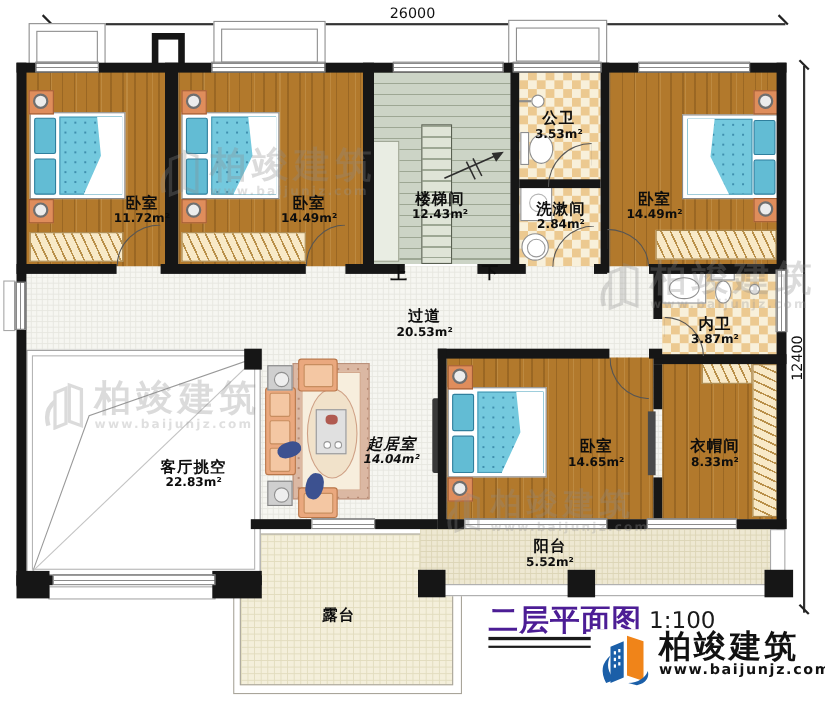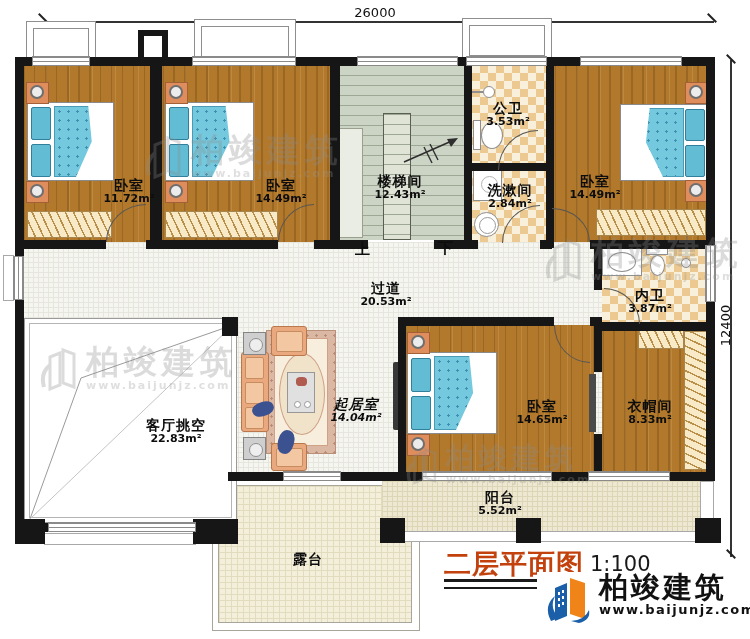--- a/index.html
+++ b/index.html
@@ -365,21 +365,21 @@
       </svg>
     <div>
         <div class="wm-big" style="font-size:28px;">柏竣建筑</div>
         <div class="wm-small">www.baijunjz.com</div>
       </div>
   </div>
 
   <div class="abs" style="left:48px;top:549px;font-size:14px;font-weight:bold;color:#000;line-height:1.85;z-index:50;">
   </div>
 
-  <div class="abs" style="left:444px;top:546px;font-size:27px;font-weight:bold;color:#c2410c;letter-spacing:1px;z-index:50;">二层平面图</div>
+  <div class="abs" style="left:444px;top:546px;font-size:27px;font-weight:bold;color:#4c1d95;letter-spacing:1px;z-index:50;">二层平面图</div>
   <div class="abs" style="left:590px;top:552px;font-size:21px;color:#1a1a1a;z-index:50;">1:100</div>
   <div class="ttl-underline" style="left:444px;top:579px;width:294px;height:3px;z-index:50;"></div>
   <div class="ttl-underline" style="left:444px;top:587px;width:294px;height:2px;z-index:50;"></div>
 
   <div class="abs" style="left:537px;top:572px;display:flex;align-items:flex-start;gap:4px;z-index:60;background:#fff;padding-left:4px;">
     <svg width="54" height="52" viewBox="0 0 54 52">
       <polygon points="14,16 26,11 26,44 14,49" fill="#1b5fa8"></polygon>
       <polygon points="29,6 44,11 44,47 29,42" fill="#f08419"></polygon>
       <rect x="17" y="20" width="2" height="3" fill="#fff"></rect>
         <rect x="21" y="18" width="2" height="3" fill="#fff"></rect>

